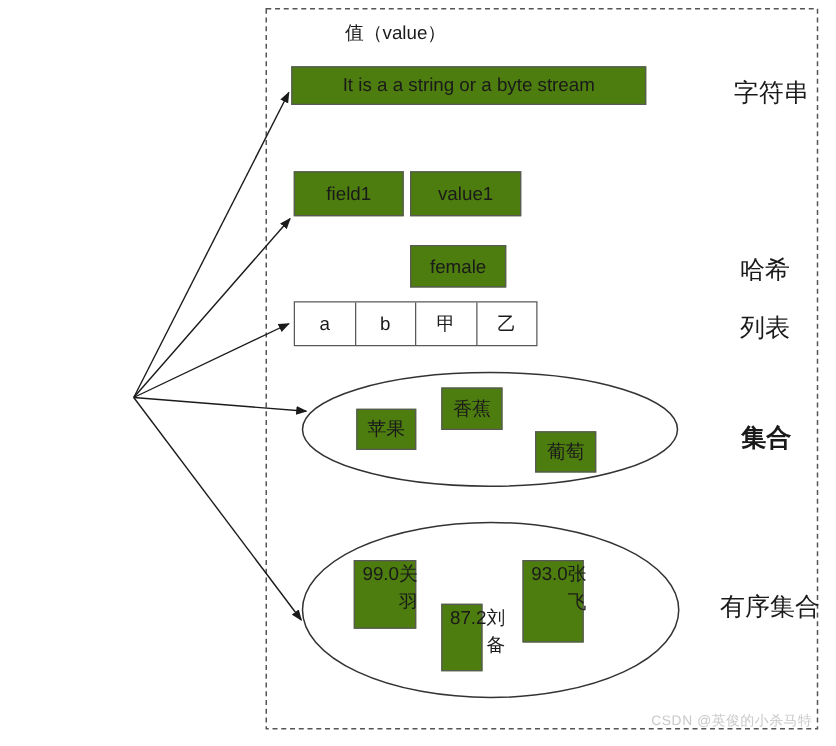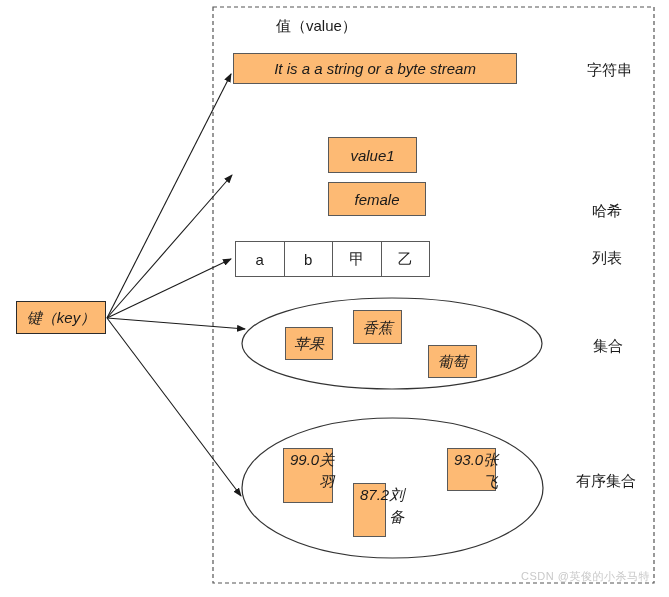--- a/index.html
+++ b/index.html
@@ -3,26 +3,26 @@
 <meta charset="utf-8">
 <style>
   html,body{margin:0;padding:0;background:#fff;}
   #stage{
     position:relative;width:669px;height:597px;background:#ffffff;overflow:hidden;
     font-family:"Liberation Sans","DejaVu Sans",sans-serif;color:#1a1a1a;
   }
   #underlay{position:absolute;left:0;top:0;width:669px;height:597px;}
   .abs{position:absolute;box-sizing:border-box;}
   .box{
-    position:absolute;box-sizing:border-box;border:1px solid #595959;background:#fdba74;
-    display:flex;align-items:center;justify-content:center;font-size:15px;line-height:1;font-style:italic;
+    position:absolute;box-sizing:border-box;border:1px solid #595959;background:#4d7c0f;
+    display:flex;align-items:center;justify-content:center;font-size:15px;line-height:1;
   }
   .keybox{border:1.5px solid #2b2b2b;}
   .title{font-size:15px;white-space:nowrap;margin-left:48px;}
-  .typelabel{position:absolute;font-size:15px;white-space:nowrap;}
+  .typelabel{position:absolute;font-size:20px;white-space:nowrap;}
   .listrow{
     position:absolute;box-sizing:border-box;border:1px solid #595959;background:#fff;
     display:flex;align-items:stretch;
   }
   .listcell{
     flex:1;display:flex;align-items:center;justify-content:center;
     font-size:15px;border-left:1px solid #595959;
   }
   .listcell:first-child{border-left:none;}
   .scorebox{
@@ -53,35 +53,35 @@
 
     <g stroke="#1a1a1a" stroke-width="1.1" fill="none">
       <line x1="107" y1="318" x2="231" y2="74" marker-end="url(#arrow)"></line>
       <line x1="107" y1="318" x2="232" y2="175" marker-end="url(#arrow)"></line>
       <line x1="107" y1="318" x2="231" y2="259" marker-end="url(#arrow)"></line>
       <line x1="107" y1="318" x2="245" y2="329" marker-end="url(#arrow)"></line>
       <line x1="107" y1="318" x2="241" y2="496" marker-end="url(#arrow)"></line>
     </g>
   </svg>
 
-  <div class="box keybox" style="left:16px;top:301px;width:90px;height:33px;">
-    <span>键（key）</span>
-  </div>
 
   <div class="abs title" style="left:228px;top:17px;">值（value）</div>
 
   <div class="box" style="left:233px;top:53px;width:284px;height:31px;">
     <span>It is a a string or a byte stream</span>
   </div>
   <div class="typelabel" style="left:587px;top:61px;">字符串</div>
 
+  <div class="box" style="left:235px;top:137px;width:88px;height:36px;">
+    <span>field1</span>
+  </div>
   <div class="box" style="left:328px;top:137px;width:89px;height:36px;">
     <span>value1</span>
   </div>
-  <div class="box" style="left:328px;top:182px;width:98px;height:34px;">
+  <div class="box" style="left:328px;top:196px;width:77px;height:34px;">
     <span>female</span>
   </div>
   <div class="typelabel" style="left:592px;top:174px;margin-top:28px;">哈希</div>
 
   <div class="listrow" style="left:235px;top:241px;width:195px;height:36px;">
     <div class="listcell">
       <span>a</span>
     </div>
     <div class="listcell">
       <span>b</span>
@@ -97,31 +97,31 @@
 
   <div class="box" style="left:285px;top:327px;width:48px;height:33px;justify-content:center;">
     <span>苹果</span>
   </div>
   <div class="box" style="left:428px;top:345px;width:49px;height:33px;">
     <span>葡萄</span>
   </div>
   <div class="box" style="left:353px;top:310px;width:49px;height:34px;">
     <span>香蕉</span>
   </div>
-  <div class="typelabel" style="left:593px;top:337px;">集合</div>
+  <div class="typelabel" style="left:593px;top:337px;font-weight:bold;">集合</div>
 
   <div class="box scorebox" style="left:283px;top:448px;width:50px;height:55px;">
     <span>99.0</span>
     <span>关羽</span>
   </div>
   <div class="box scorebox" style="left:353px;top:483px;width:33px;height:54px;">
     <span>87.2</span>
     <span>刘备</span>
   </div>
-  <div class="box scorebox" style="left:447px;top:448px;width:49px;height:43px;">
+  <div class="box scorebox" style="left:418px;top:448px;width:49px;height:66px;">
     <span>93.0</span>
     <span>张飞</span>
   </div>
   <div class="typelabel" style="left:576px;top:472px;">有序集合</div>
 
   <div class="watermark" style="left:521px;top:569px;">CSDN @英俊的小杀马特</div>
 
 </div>
 
 </body></html>

